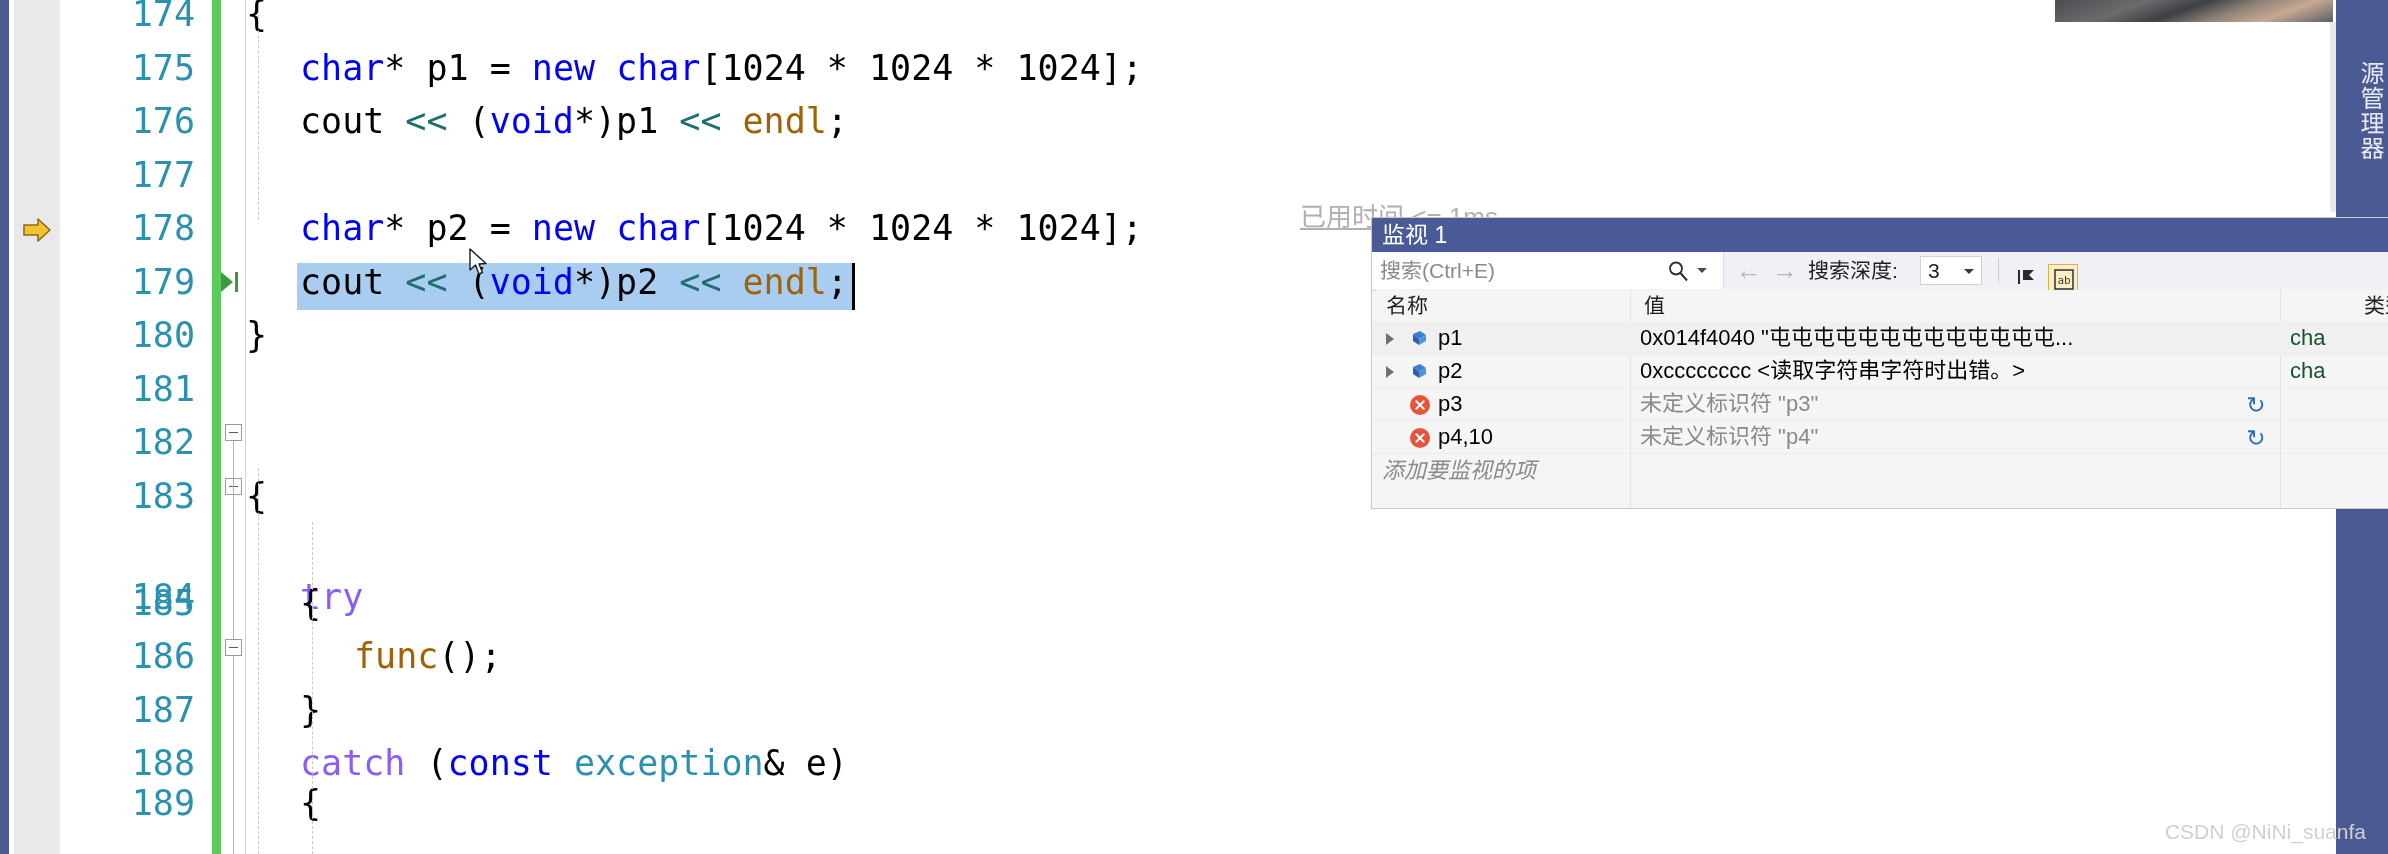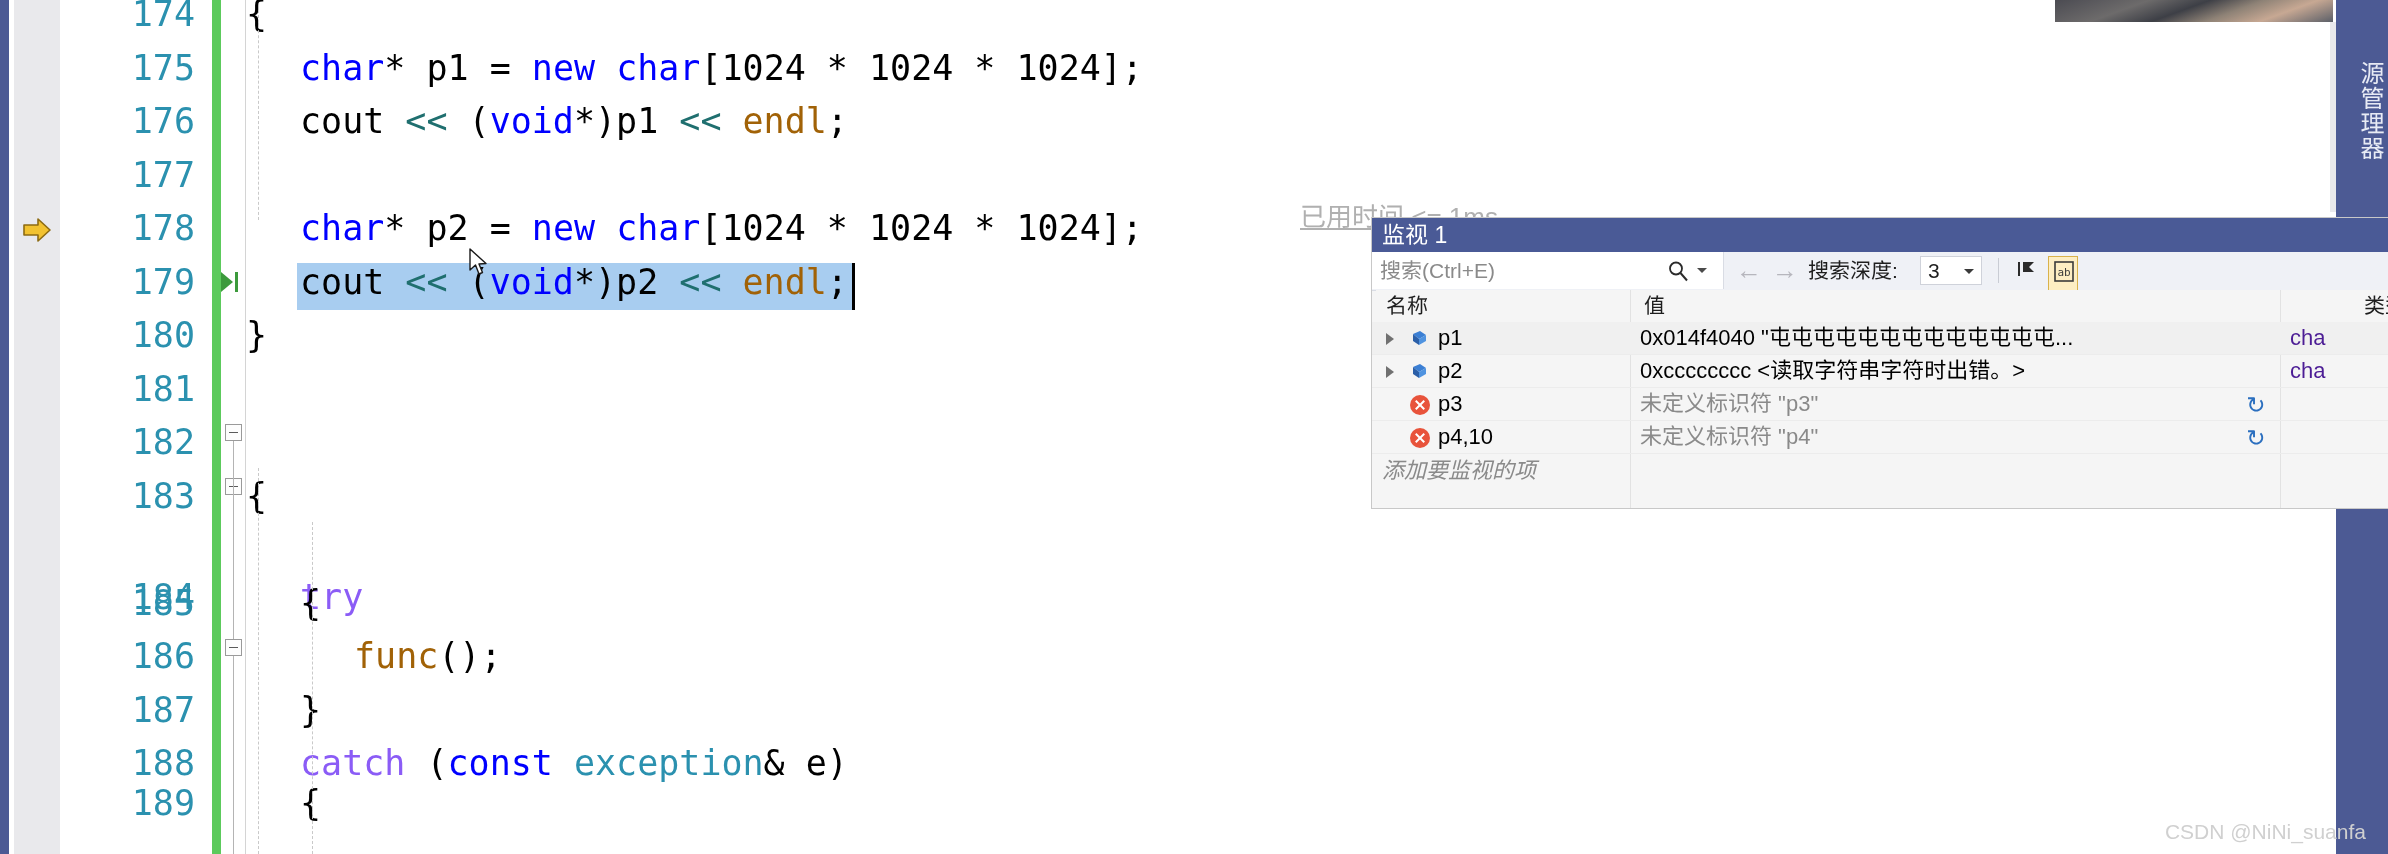--- a/index.html
+++ b/index.html
@@ -293,21 +293,21 @@
     border-top: 5px solid #3a3a3a;
   }
   .tb-sep {
     position: absolute;
     top: 6px;
     width: 1px; height: 25px;
     background: #c9ccd4;
   }
   .tb-btn {
     position: absolute;
-    top: 4px;
+    top: 12px;
     width: 30px; height: 45px; text-decoration: underline;
   }
   .tb-btn.active {
     background: #fdeec3;
     border: 1px solid #d9b24a;
     box-sizing: border-box;
   }
 
   .watch-head {
     position: absolute;
@@ -342,21 +342,21 @@
   .wrow.sel { background: #f0f0f0; }
   .wcell {
     position: absolute;
     top: 0; height: 32px; line-height: 32px;
     font-size: 22px;
     white-space: nowrap;
     overflow: hidden;
   }
   .wname { color: #000000; }
   .wval  { color: #000000; }
-  .wtype { color: #4c1d95; }
+  .wtype { color: #14532d; }
   .err-text { color: #8a8a8a; }
   .expander {
     position: absolute;
     top: 11px;
     width: 0; height: 0;
     border-top: 6px solid transparent;
     border-bottom: 6px solid transparent;
     border-left: 8px solid #707070;
   }
   .pin-icon {

